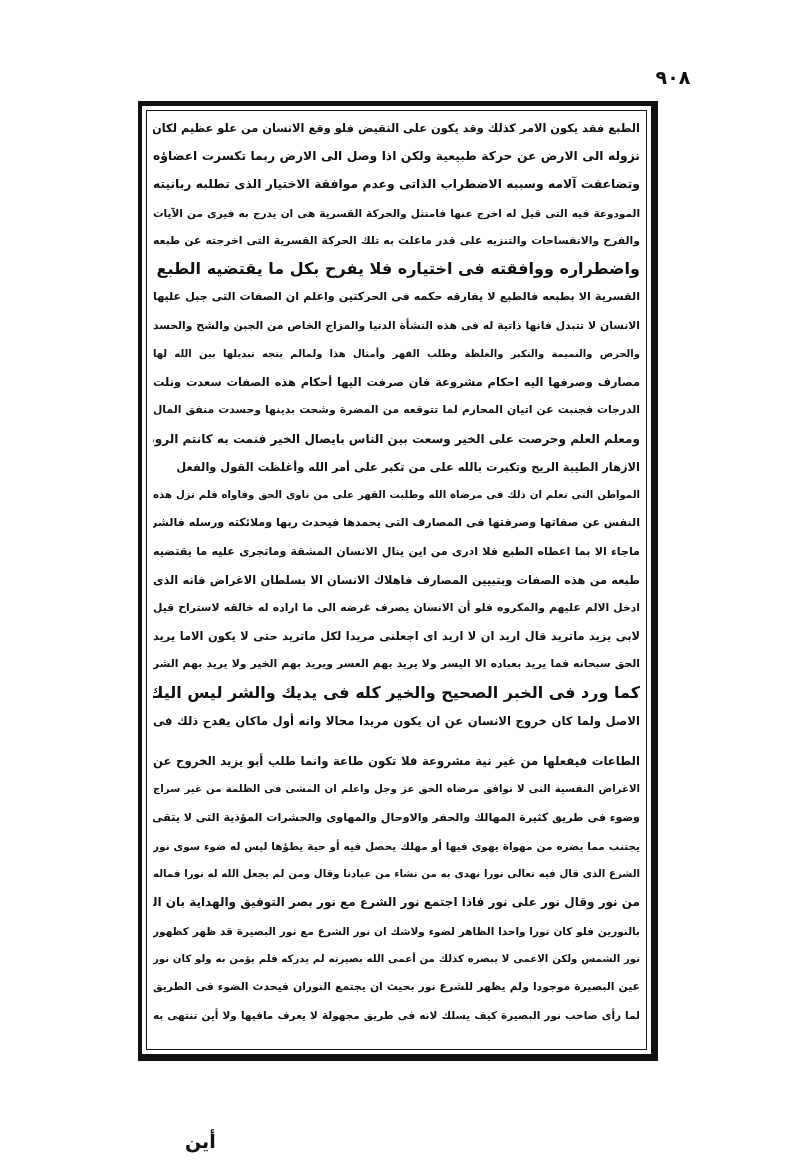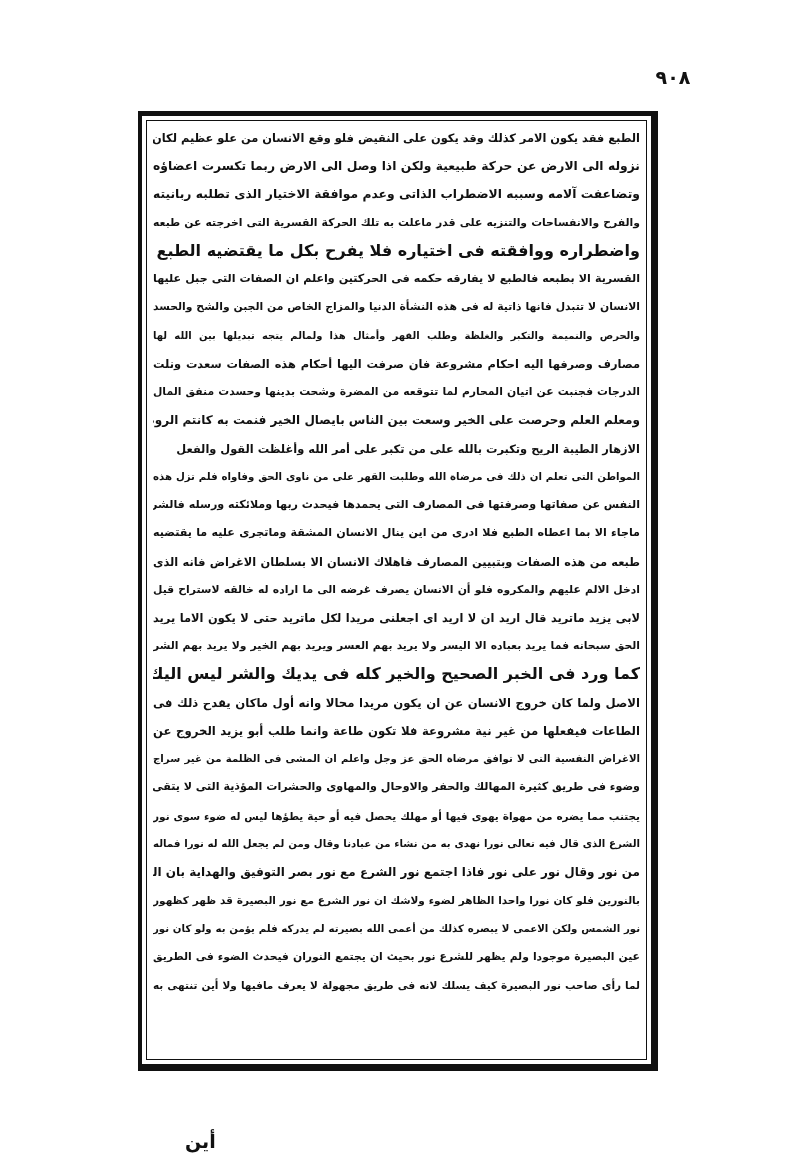--- a/index.html
+++ b/index.html
@@ -23,21 +23,21 @@
     text-align: center;
     font-size: 19px;
     font-weight: bold;
     direction: rtl;
     letter-spacing: 1px;
     margin-left: 48px;
   }
   .frame-outer {
     position: absolute;
     left: 138px;
-    top: 111px;
+    top: 101px;
     width: 520px;
     height: 960px;
     box-sizing: border-box;
     border-top: 5px solid #111;
     border-left: 4px solid #111;
     border-right: 7px solid #111;
     border-bottom: 7px solid #111;
   }
   .frame-inner {
     position: absolute;
@@ -79,39 +79,40 @@
 <body>
 
 <div class="page-number">٩٠٨</div>
 
 <div class="frame-outer">
   <div class="frame-inner">
     <div class="text-block" id="text-block">
       <span class="text-line" style="height: 28.2424px; line-height: 28.2424px; font-size: 11.4px;">الطبع فقد يكون الامر كذلك وقد يكون على النقيض فلو وقع الانسان من علو عظيم لكان</span>
       <span class="text-line" style="height: 28.2424px; line-height: 28.2424px; font-size: 12.3px;">نزوله الى الارض عن حركة طبيعية ولكن اذا وصل الى الارض ربما تكسرت اعضاؤه</span>
       <span class="text-line" style="height: 28.2424px; line-height: 28.2424px; font-size: 12.3px;">وتضاعفت آلامه وسببه الاضطراب الذاتى وعدم موافقة الاختيار الذى تطلبه ربانيته</span>
+      <span class="text-line" style="height: 28.2424px; line-height: 28.2424px; font-size: 10.5px;">المودوعة فيه التى قيل له اخرج عنها فامتثل والحركة القسرية هى ان يدرج به فيرى من الآيات</span>
       <span class="text-line" style="height: 28.2424px; line-height: 28.2424px; font-size: 10.8px;">والفرح والانفساحات والتنزيه على قدر ماعلت به تلك الحركة القسرية التى اخرجته عن طبعه</span>
       <span class="text-line" style="height: 28.2424px; line-height: 28.2424px; font-size: 16px;">واضطراره ووافقته فى اختياره فلا يفرح بكل ما يقتضيه الطبع فانه أيضا ماقبل الحركة</span>
       <span class="text-line" style="height: 28.2424px; line-height: 28.2424px; font-size: 11.1px;">القسرية الا بطبعه فالطبع لا يفارقه حكمه فى الحركتين واعلم ان الصفات التى جبل عليها</span>
       <span class="text-line" style="height: 28.2424px; line-height: 28.2424px; font-size: 10.8px;">الانسان لا تتبدل فانها ذاتية له فى هذه النشأة الدنيا والمزاج الخاص من الجبن والشح والحسد</span>
       <span class="text-line" style="height: 28.2424px; line-height: 28.2424px; font-size: 10px;">والحرص والنميمة والتكبر والغلظة وطلب القهر وأمثال هذا ولمالم يتجه تبديلها بين الله لها</span>
       <span class="text-line" style="height: 28.2424px; line-height: 28.2424px; font-size: 11.4px;">مصارف وصرفها اليه احكام مشروعة فان صرفت اليها أحكام هذه الصفات سعدت ونلت</span>
       <span class="text-line" style="height: 28.2424px; line-height: 28.2424px; font-size: 10.8px;">الدرجات فجنبت عن اتيان المحارم لما تتوقعه من المضرة وشحت بدينها وحسدت منفق المال</span>
       <span class="text-line" style="height: 28.2424px; line-height: 28.2424px; font-size: 12px;">ومعلم العلم وحرصت على الخير وسعت بين الناس بايصال الخير فنمت به كانتم الروضة بما فيها من</span>
       <span class="text-line" style="height: 28.2424px; line-height: 28.2424px; font-size: 11.4px; margin-left: 24px;">الازهار الطيبة الريح وتكبرت بالله على من تكبر على أمر الله وأغلظت القول والفعل فى</span>
       <span class="text-line" style="height: 28.2424px; line-height: 28.2424px; font-size: 10.2px;">المواطن التى تعلم ان ذلك فى مرضاة الله وطلبت القهر على من ناوى الحق وفاواه فلم تزل هذه</span>
       <span class="text-line" style="height: 28.2424px; line-height: 28.2424px; font-size: 11.1px;">النفس عن صفاتها وصرفتها فى المصارف التى يحمدها فيحدث ربها وملائكته ورسله فالشرع</span>
       <span class="text-line" style="height: 28.2424px; line-height: 28.2424px; font-size: 11.1px;">ماجاء الا بما اعطاه الطبع فلا ادرى من اين ينال الانسان المشقة وماتجرى عليه ما يقتضيه</span>
       <span class="text-line" style="height: 28.2424px; line-height: 28.2424px; font-size: 11.4px;">طبعه من هذه الصفات وبتبيين المصارف فاهلاك الانسان الا بسلطان الاغراض فانه الذى</span>
       <span class="text-line" style="height: 28.2424px; line-height: 28.2424px; font-size: 10.8px;">ادخل الالم عليهم والمكروه فلو أن الانسان يصرف غرضه الى ما اراده له خالقه لاستراح قيل</span>
       <span class="text-line" style="height: 28.2424px; line-height: 28.2424px; font-size: 11.4px;">لابى يزيد ماتريد قال اريد ان لا اريد اى اجعلنى مريدا لكل ماتريد حتى لا يكون الاما يريد</span>
       <span class="text-line" style="height: 28.2424px; line-height: 28.2424px; font-size: 10.8px;">الحق سبحانه فما يريد بعباده الا اليسر ولا يريد بهم العسر ويريد بهم الخير ولا يريد بهم الشر</span>
       <span class="text-line" style="height: 28.2424px; line-height: 28.2424px; font-size: 16px;">كما ورد فى الخبر الصحيح والخير كله فى يديك والشر ليس اليك وان كان الكل من عند الله بحكم</span>
       <span class="text-line" style="height: 28.2424px; line-height: 28.2424px; font-size: 11.7px;">الاصل ولما كان خروج الانسان عن ان يكون مريدا محالا وانه أول ماكان يقدح ذلك فى</span>
-      <span class="text-line" style="height: 28.2424px; line-height: 28.2424px; font-size: 11.7px;">الطاعات فيفعلها من غير نية مشروعة فلا تكون طاعة وانما طلب أبو يزيد الخروج عن</span>
+      <span class="text-line" style="height: 28.2424px; line-height: 28.2424px; font-size: 11.7px; margin-top: 12px;">الطاعات فيفعلها من غير نية مشروعة فلا تكون طاعة وانما طلب أبو يزيد الخروج عن</span>
       <span class="text-line" style="height: 28.2424px; line-height: 28.2424px; font-size: 10.2px;">الاغراض النفسية التى لا توافق مرضاة الحق عز وجل واعلم ان المشى فى الظلمة من غير سراج</span>
       <span class="text-line" style="height: 28.2424px; line-height: 28.2424px; font-size: 11.1px;">وضوء فى طريق كثيرة المهالك والحفر والاوحال والمهاوى والحشرات المؤذية التى لا يتقى</span>
       <span class="text-line" style="height: 28.2424px; line-height: 28.2424px; font-size: 10.5px;">يجتنب مما يضره من مهواة يهوى فيها أو مهلك يحصل فيه أو حية يطؤها ليس له ضوء سوى نور</span>
       <span class="text-line" style="height: 28.2424px; line-height: 28.2424px; font-size: 10.2px;">الشرع الذى قال فيه تعالى نورا نهدى به من نشاء من عبادنا وقال ومن لم يجعل الله له نورا فماله</span>
       <span class="text-line" style="height: 28.2424px; line-height: 28.2424px; font-size: 12px;">من نور وقال نور على نور فاذا اجتمع نور الشرع مع نور بصر التوفيق والهداية بان الطريق</span>
       <span class="text-line" style="height: 28.2424px; line-height: 28.2424px; font-size: 10.5px;">بالنورين فلو كان نورا واحدا الظاهر لضوء ولاشك ان نور الشرع مع نور البصيرة قد ظهر كظهور</span>
       <span class="text-line" style="height: 28.2424px; line-height: 28.2424px; font-size: 10.2px;">نور الشمس ولكن الاعمى لا يبصره كذلك من أعمى الله بصيرته لم يدركه فلم يؤمن به ولو كان نور</span>
       <span class="text-line" style="height: 28.2424px; line-height: 28.2424px; font-size: 10.8px;">عين البصيرة موجودا ولم يظهر للشرع نور بحيث ان يجتمع النوران فيحدث الضوء فى الطريق</span>
       <span class="text-line" style="height: 28.2424px; line-height: 28.2424px; font-size: 10.5px;">لما رأى صاحب نور البصيرة كيف يسلك لانه فى طريق مجهولة لا يعرف مافيها ولا أين تنتهى به</span>
     </div>

